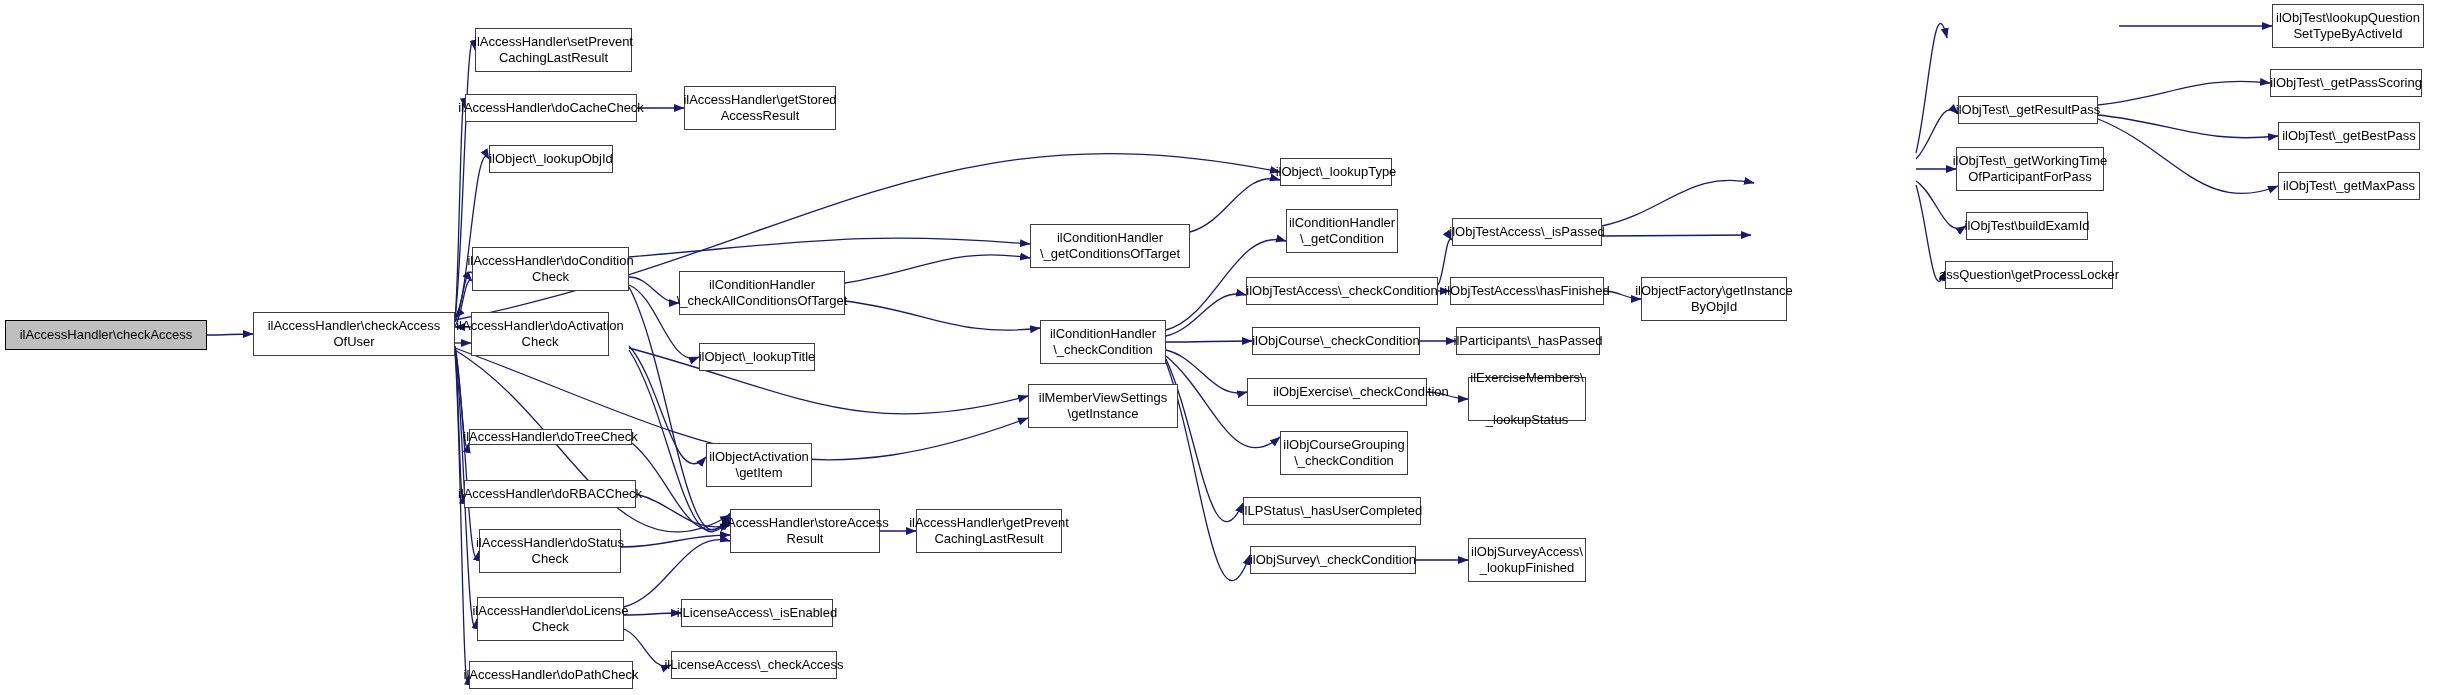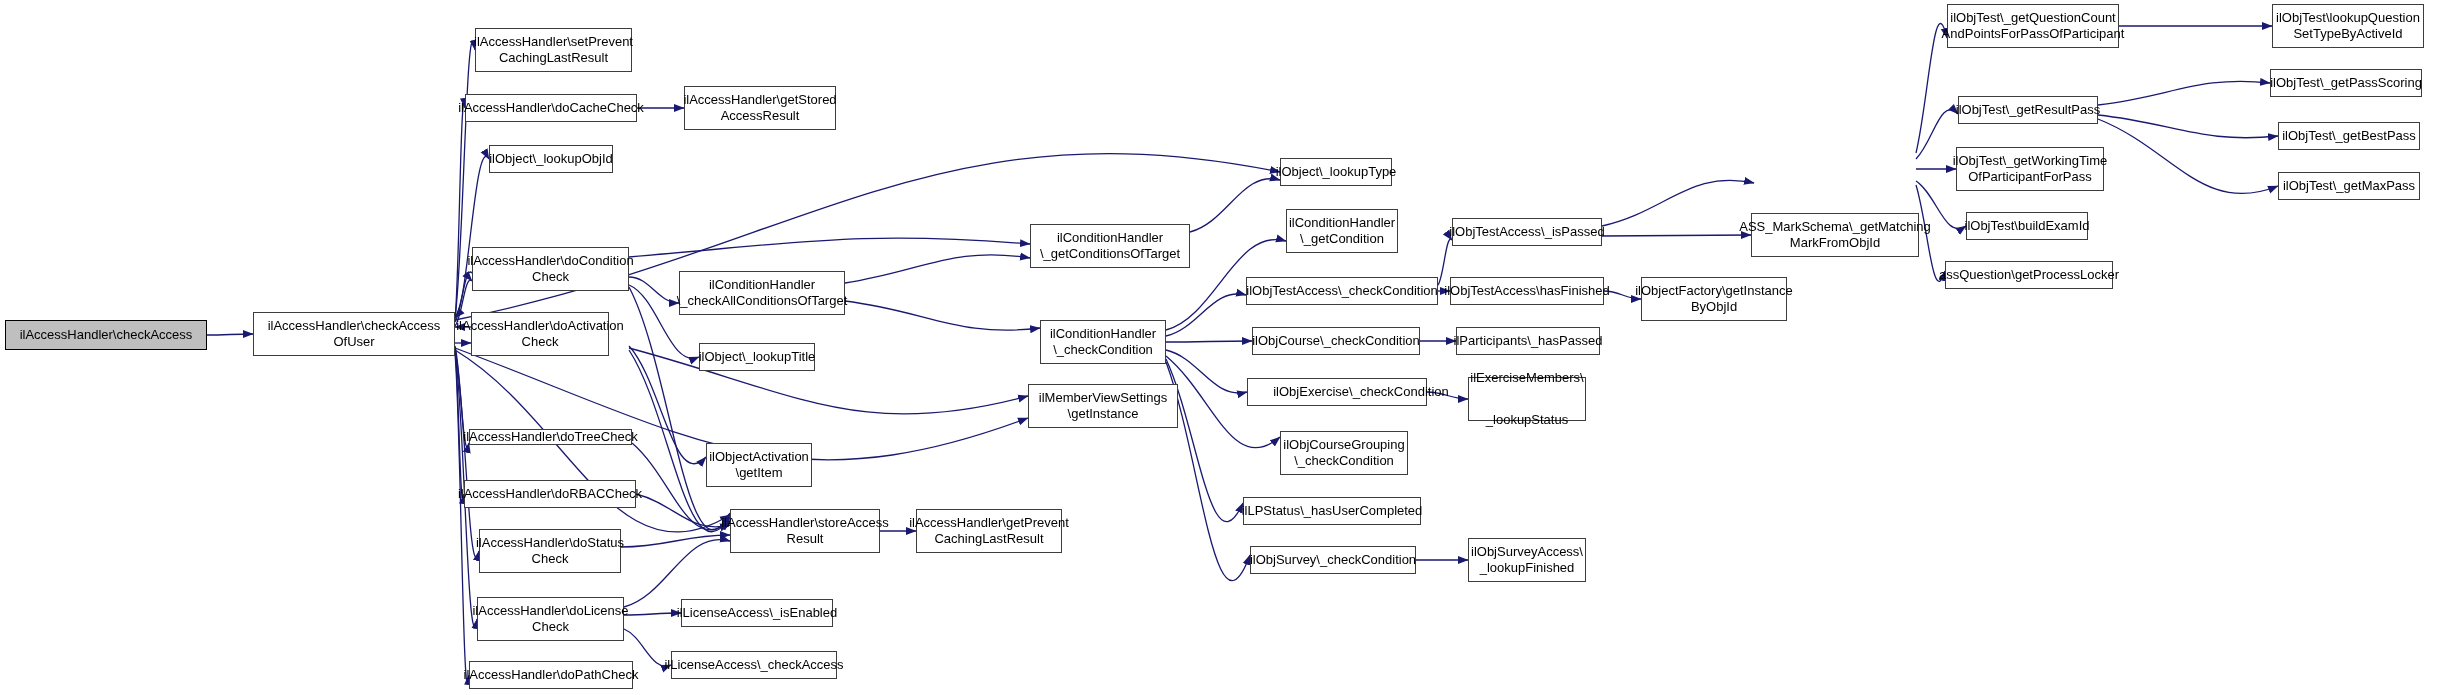--- a/index.html
+++ b/index.html
@@ -220,35 +220,27 @@
       <span>ilParticipants\_hasPassed</span>
     </div>
     <div class="node" style="left: 1468px; top: 377px; width: 118px; height: 44px; gap: 26px;">
       <span>ilExerciseMembers\</span>
       <span>_lookupStatus</span>
     </div>
     <div class="node" style="left: 1468px; top: 538px; width: 118px; height: 44px;">
       <span>ilObjSurveyAccess\</span>
       <span>_lookupFinished</span>
     </div>
-    <div class="node" style="left: 1751px; top: 213px; width: 168px; height: 44px;">
-      <span>ASS_MarkSchema\_getMatching</span>
-      <span>MarkFromObjId</span>
-    </div>
     <div class="node" style="left: 1641px; top: 277px; width: 146px; height: 44px;">
       <span>ilObjectFactory\getInstance</span>
       <span>ByObjId</span>
     </div>
     <div class="node" style="left: 1945px; top: 261px; width: 168px; height: 28px;">
       <span>assQuestion\getProcessLocker</span>
     </div>
-    <div class="node" style="left: 1947px; top: 4px; width: 172px; height: 44px;">
-      <span>ilObjTest\_getQuestionCount</span>
-      <span>AndPointsForPassOfParticipant</span>
-    </div>
     <div class="node" style="left: 1958px; top: 96px; width: 140px; height: 28px;">
       <span>ilObjTest\_getResultPass</span>
     </div>
     <div class="node" style="left: 1956px; top: 147px; width: 148px; height: 44px;">
       <span>ilObjTest\_getWorkingTime</span>
       <span>OfParticipantForPass</span>
     </div>
     <div class="node" style="left: 1966px; top: 212px; width: 122px; height: 28px;">
       <span>ilObjTest\buildExamId</span>
     </div>

